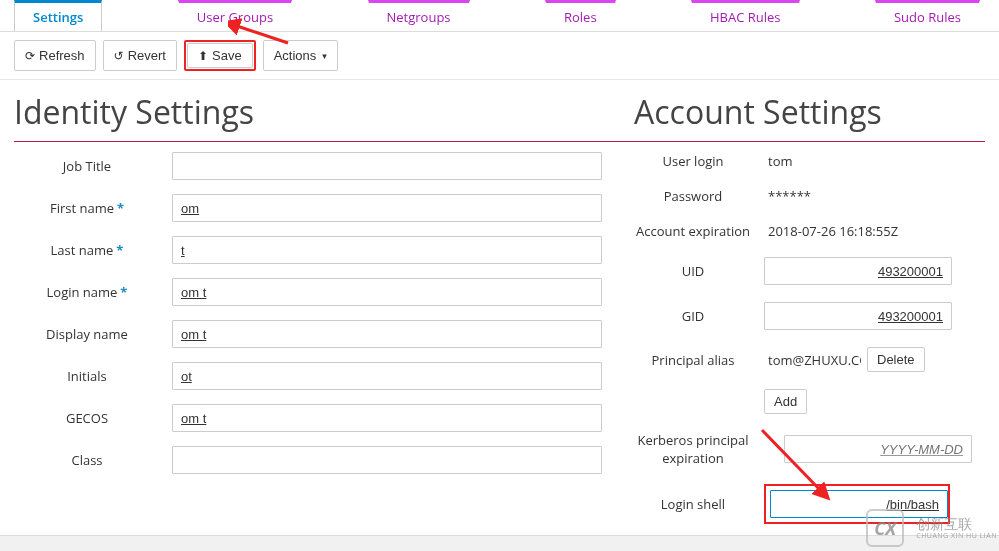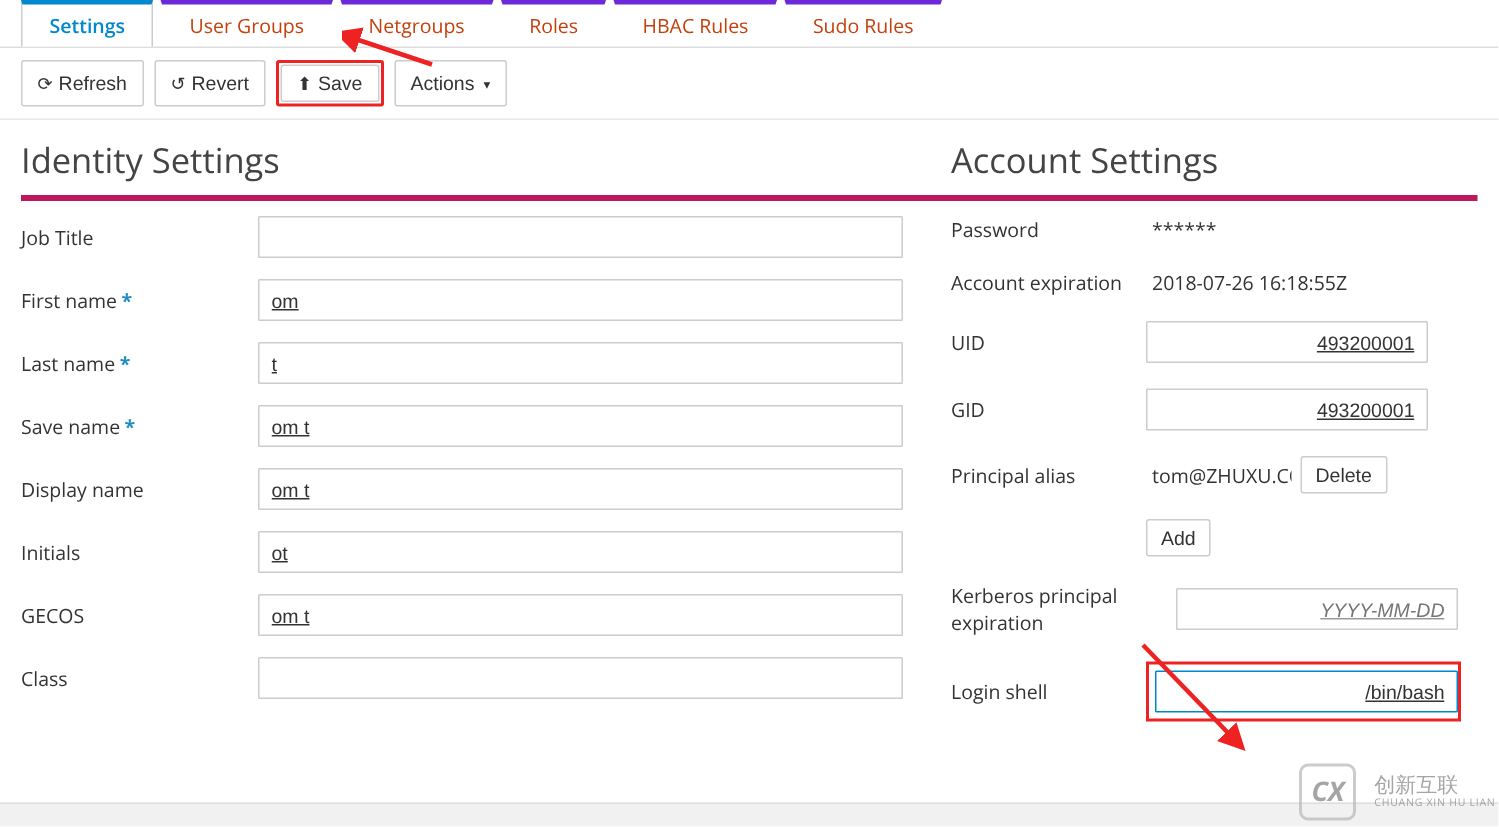--- a/index.html
+++ b/index.html
@@ -12,27 +12,28 @@
       height: 551px;
       overflow: hidden;
       position: relative;
     }
     .tabs {
       display: flex;
       gap: 0;
       padding: 0 14px;
       border-bottom: 1px solid #ddd;
       position: relative;
+      justify-content: space-between;
     }
     .tab {
       padding: 5px 18px;
       font-size: 13px;
-      color: #c2410c;
+      color: #a21caf;
       cursor: pointer;
-      border-top: 3px solid #6d28d9;
+      border-top: 3px solid #d946ef;
       margin-right: 5px;
       position: relative;
     }
     .tab.active {
       border: 1px solid #ccc;
       border-top: 3px solid #0088ce;
       border-bottom: none;
       color: #0088ce;
       font-weight: 600;
       background: #fff;
@@ -69,36 +70,36 @@
       padding: 1px;
       border-radius: 2px;
     }
     .columns {
       display: flex;
       padding: 10px 14px 0 14px;
     }
     .col-left { width: 620px; }
     .col-right { flex: 1; }
     .section-title {
-      font-size: 23px;
+      font-size: 32px;
       font-weight: 400;
       color: #444;
       padding-bottom: 8px;
-      border-bottom: 4px solid #be185d;
+      border-bottom: 1px solid #be185d;
       margin-bottom: 10px;
     }
     .field {
       display: flex;
       align-items: center;
       margin-bottom: 14px;
     }
     .col-right .field { margin-bottom: 17px; }
     .field-label {
       width: 158px;
-      text-align: left;
+      text-align: center;
       padding-right: 12px;
       font-size: 13px;
       color: #333;
     }
     .field-label .req { color: #1f8cbf; font-weight: bold; margin-left: 3px; }
     .field-input {
       width: 430px;
       height: 28px;
       padding: 3px 8px;
       font-size: 13px;
@@ -221,21 +222,21 @@
     </div>
     <div class="field">
       <div class="field-label"><span>First name</span><span class="req">*</span></div>
       <input class="field-input" value="om" style="">
     </div>
     <div class="field">
       <div class="field-label"><span>Last name</span><span class="req">*</span></div>
       <input class="field-input" value="t" style="">
     </div>
     <div class="field">
-      <div class="field-label"><span>Save name</span><span class="req">*</span></div>
+      <div class="field-label"><span>Login name</span><span class="req">*</span></div>
       <input class="field-input" value="om t" style="">
     </div>
     <div class="field">
       <div class="field-label">Display name</div>
       <input class="field-input" value="om t" style="">
     </div>
     <div class="field">
       <div class="field-label">Initials</div>
       <input class="field-input" value="ot" style="">
     </div>
@@ -245,20 +246,24 @@
     </div>
     <div class="field">
       <div class="field-label">Class</div>
       <input class="field-input" value="" style="">
     </div>
   </div>
 
   <div class="col-right">
     <div class="section-title">Account Settings</div>
 
+    <div class="field">
+      <div class="field-label">User login</div>
+      <div class="field-value">tom</div>
+    </div>
     <div class="field">
       <div class="field-label">Password</div>
       <div class="field-value">******</div>
     </div>
     <div class="field">
       <div class="field-label">Account expiration</div>
       <div class="field-value">2018-07-26 16:18:55Z</div>
     </div>
     <div class="field">
       <div class="field-label">UID</div>
@@ -279,21 +284,21 @@
       <div class="field-label"></div>
       <button class="btn small">Add</button>
     </div>
     <div class="field">
       <div class="field-label">Kerberos principal expiration</div>
       <input class="field-input" style="font-style: italic; color: rgb(153, 153, 153); margin-left: 20px;" placeholder="YYYY-MM-DD">
     </div>
     <div class="field">
       <div class="field-label">Login shell</div>
       <span class="input-highlight">
-        <input class="field-input input-loginshell" style="width: 202px;" value="/bin/bash">
+        <input class="field-input input-loginshell" style="width: 178px;" value="/bin/bash">
       </span>
     </div>
   </div>
 </div>
 
 <svg class="arrow1" width="70" height="40">
   <defs>
       <marker id="ah1" markerWidth="8" markerHeight="8" refX="2" refY="3" orient="auto">
         <path d="M0,0 L6,3 L0,6 Z" fill="#e22"></path>
       </marker>

